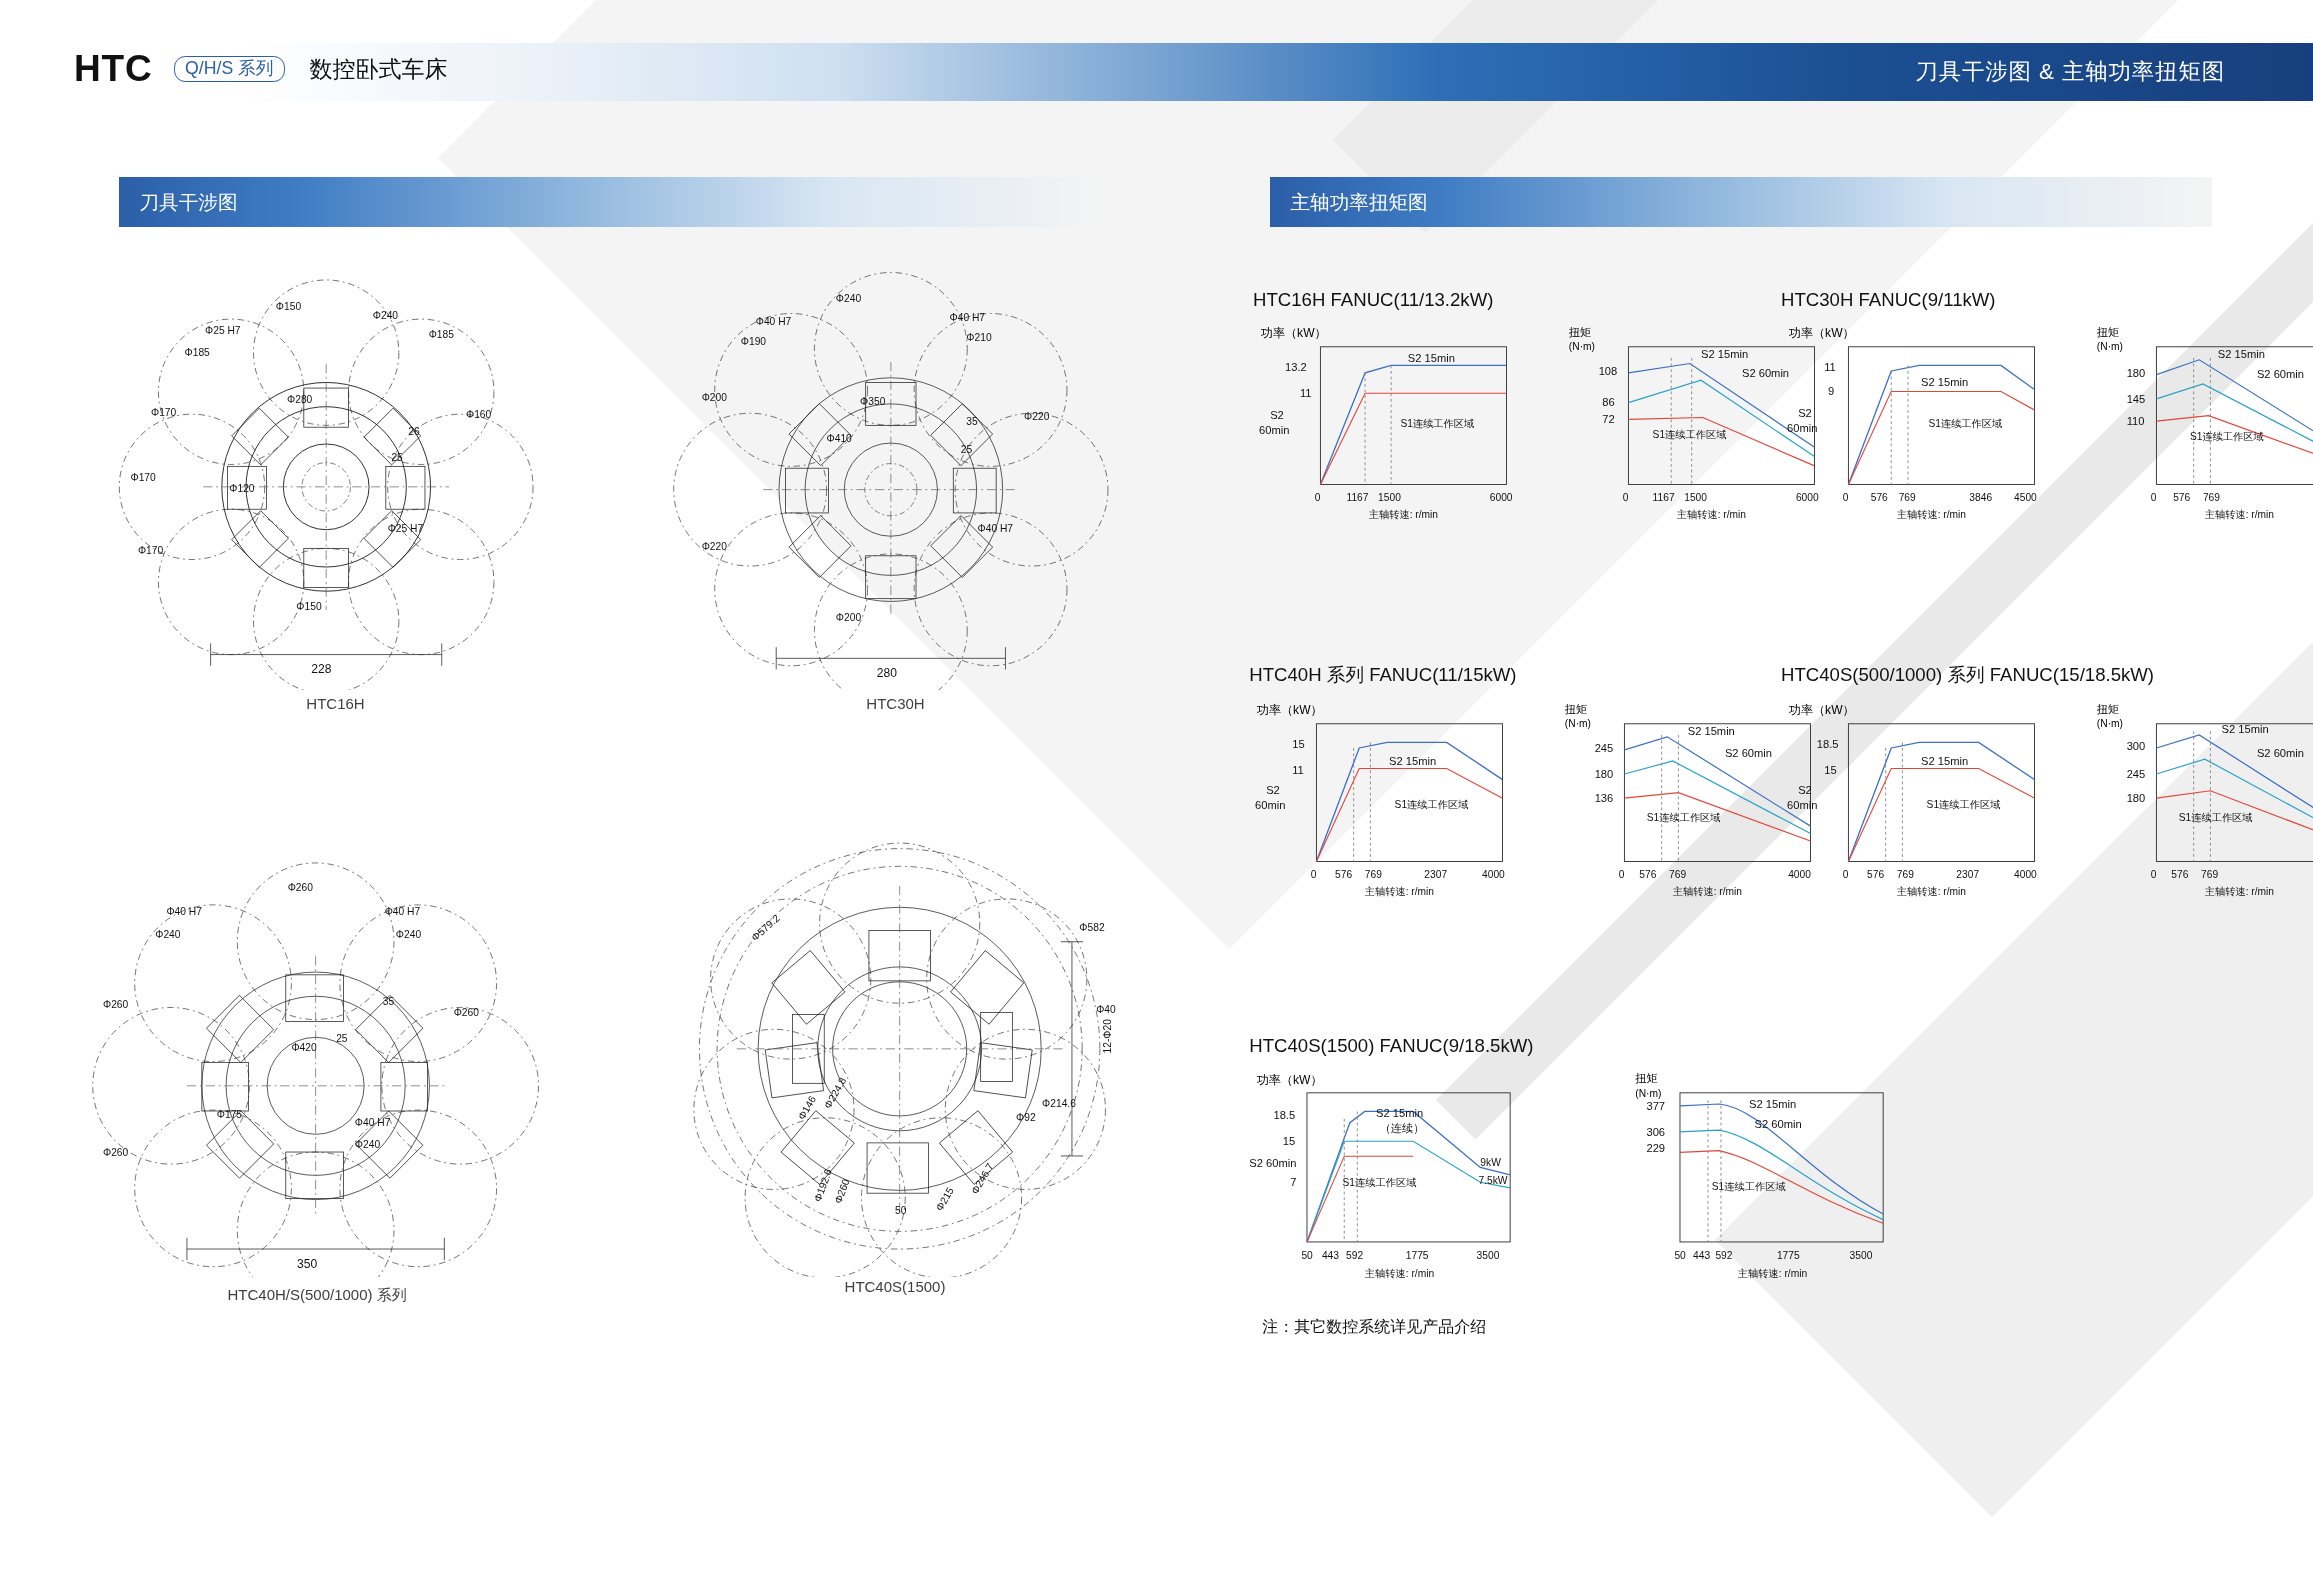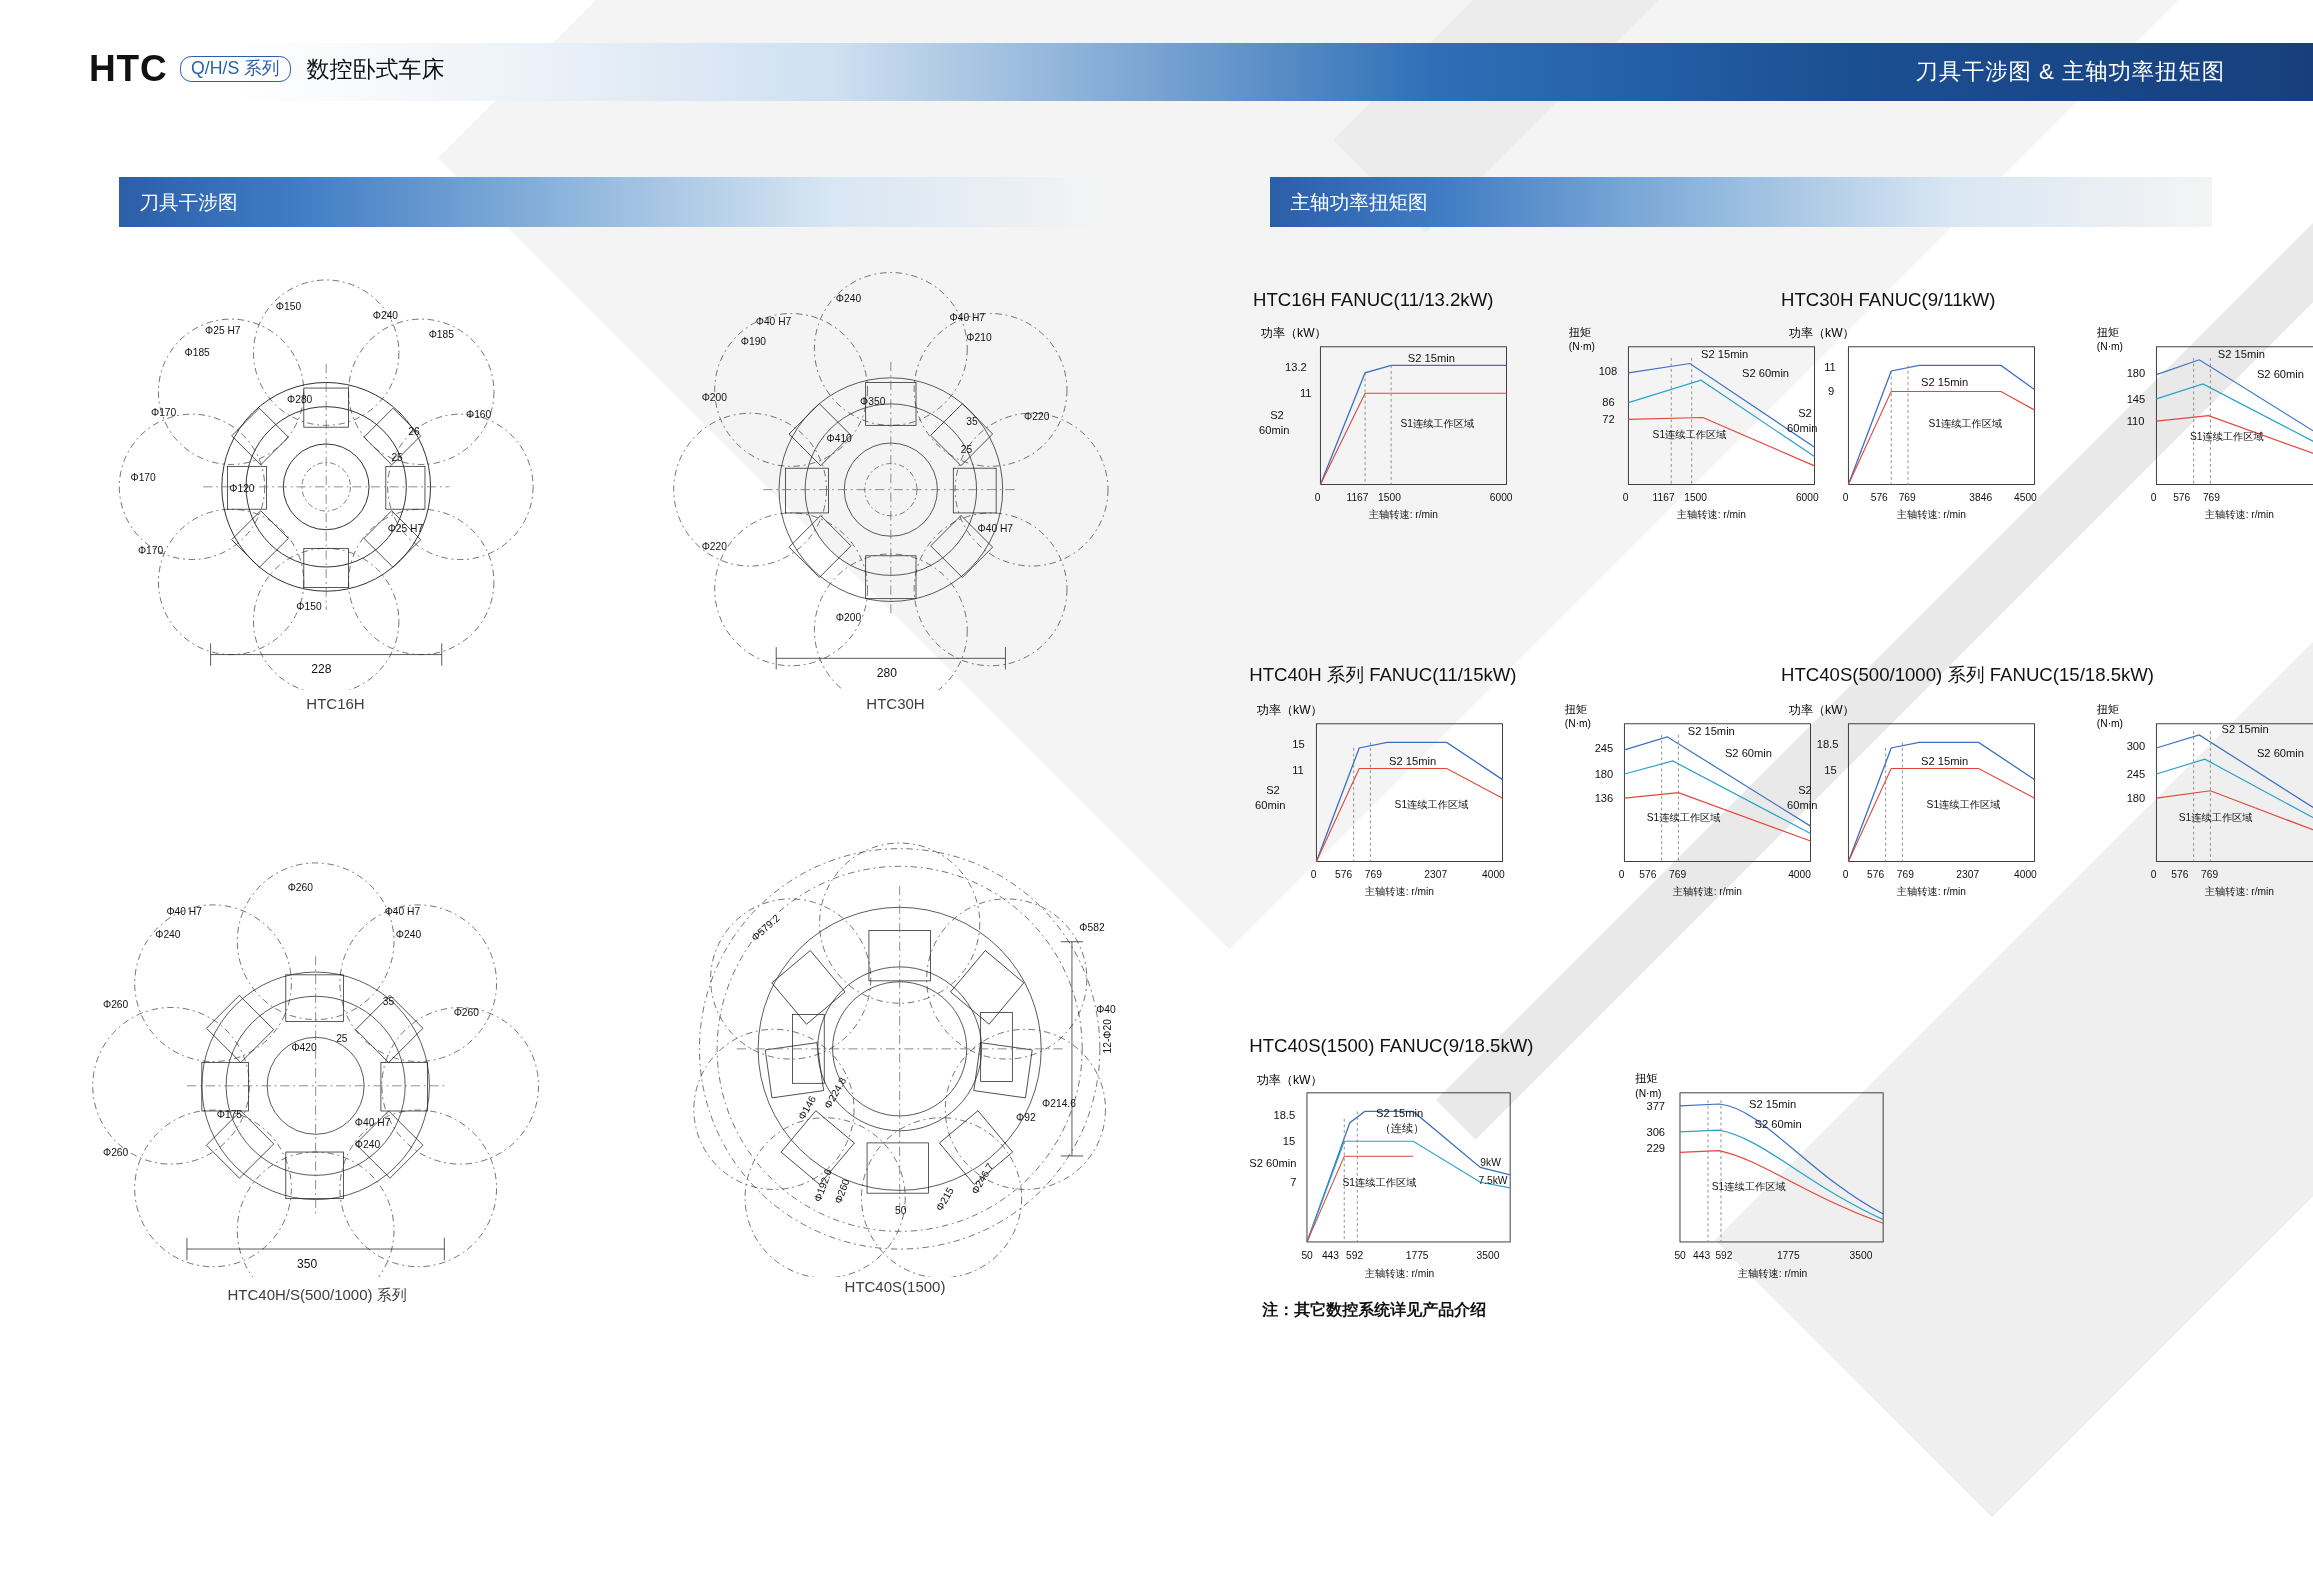--- a/index.html
+++ b/index.html
@@ -28,22 +28,22 @@
   
   .header {
     position:absolute; left:0; top:43px; width:2314px; height:58px;
     background: linear-gradient(90deg,
         #ffffff 0%, #ffffff 10%,
         #eef3f9 22%, #cfe0f1 36%,
         #2e6fb7 62%, #1b4f93 80%, #173f7d 100%);
     z-index:3;
   }
   .brand {
-    position:absolute; left:89px; top:48px; z-index:4;
-    display:flex; align-items:center; gap:12px;
+    position:absolute; left:74px; top:48px; z-index:4;
+    display:flex; align-items:center; gap:21px;
   }
   .brand-htc {
     font-size:37px; font-weight:bold; color:#111; letter-spacing:0.9px;
     font-family:"Liberation Sans", sans-serif;
   }
   .brand-series {
     font-size:17.7px; color:#2a5fa8; border:0.9px solid #2a5fa8;
     border-radius:11.2px; padding:2.8px 10.3px 3.7px; line-height:1;
   }
   .brand-cn { font-size:23px; color:#111; margin-left:3.7px; }
@@ -639,16 +639,16 @@
           <text x="96" y="136" font-size="11">S1连续工作区域</text>
           <text x="56" y="210" font-size="11">50</text>
           <text x="76" y="210" font-size="11">443</text>
           <text x="100" y="210" font-size="11">592</text>
           <text x="166" y="210" font-size="11">1775</text>
           <text x="244" y="210" font-size="11">3500</text>
           <text x="124" y="230" font-size="11">主轴转速: r/min</text>
         </g>
       </svg>
     </div>
-    <div class="note" style="margin-top:4px; margin-left:13px;font-weight:bold;">注：其它数控系统详见产品介绍</div>
+    <div class="note" style="margin-top:21px; margin-left:13px;">注：其它数控系统详见产品介绍</div>
   </div>
 </div>
 
 
 </body></html>

